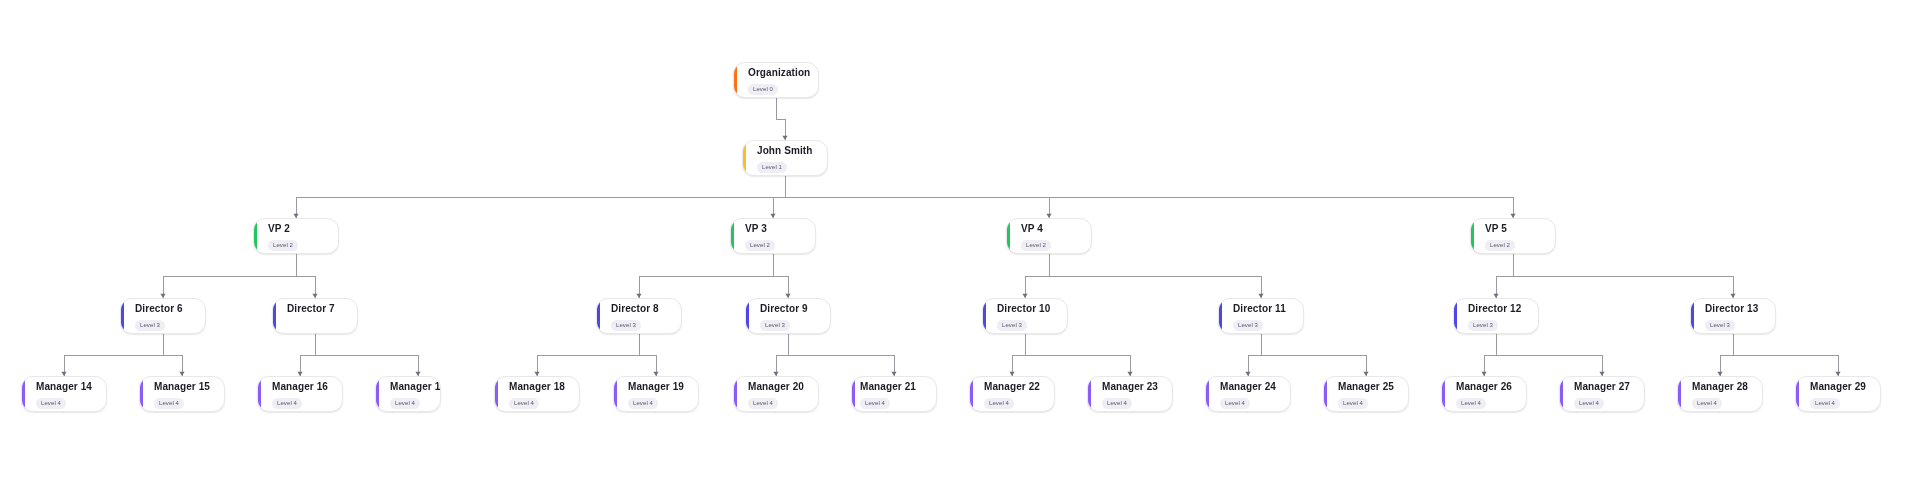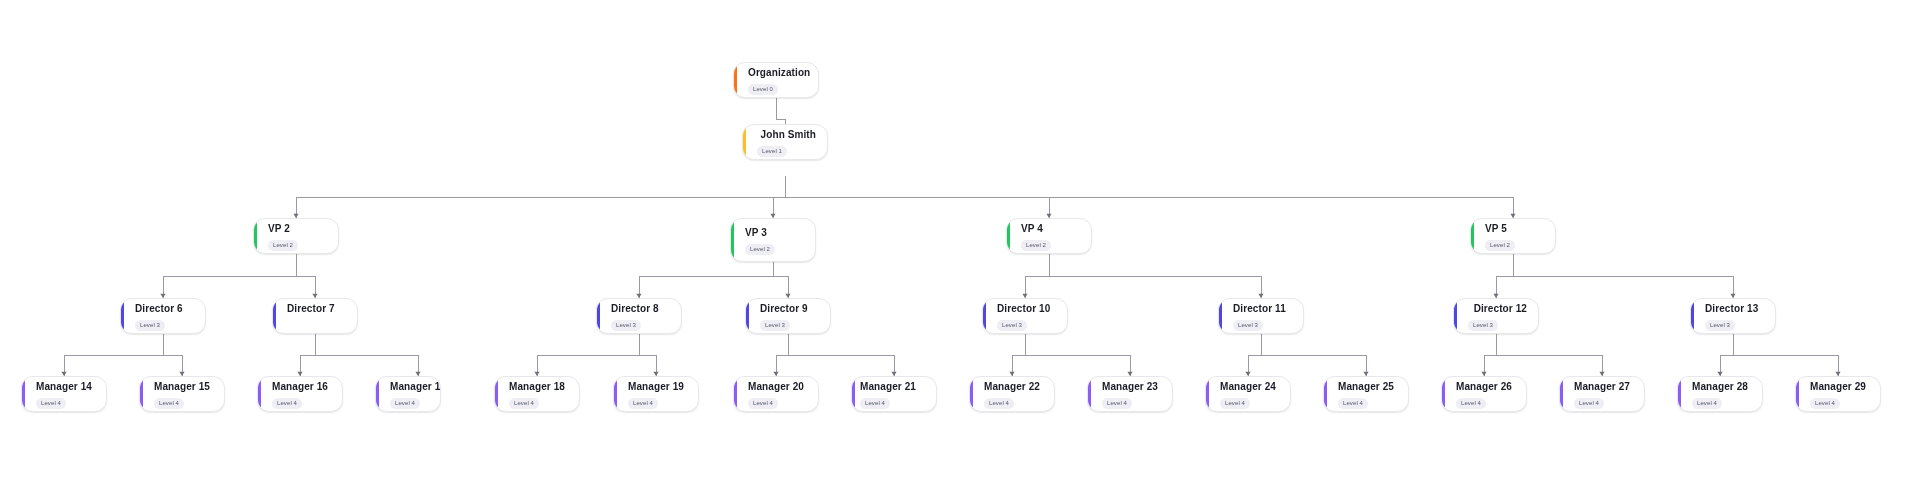--- a/index.html
+++ b/index.html
@@ -163,31 +163,31 @@
       <path d="M 1717.4 371.8 L 1722.6 371.8 L 1720 376 Z" fill="#6f7078"></path>
       <line x1="1838" y1="355" x2="1838" y2="376" stroke="#9a9aa4" stroke-width="1" shape-rendering="crispEdges"></line>
       <path d="M 1835.4 371.8 L 1840.6 371.8 L 1838 376 Z" fill="#6f7078"></path>
     </svg>
   <div id="node-layer">
       <div class="node accent-root" style="left: 733px; top: 62px; width: 86px; height: 36px;">
         <span></span>
         <div class="node-title">Organization</div>
         <div class="node-badge">Level 0</div>
       </div>
-      <div class="node accent-ceo" style="left: 742px; top: 124px; width: 86px; height: 36px; align-items: flex-end;">
+      <div class="node accent-ceo" style="left: 742px; top: 140px; width: 86px; height: 36px;">
         <span></span>
         <div class="node-title">John Smith</div>
         <div class="node-badge">Level 1</div>
       </div>
       <div class="node accent-vp" style="left: 253px; top: 218px; width: 86px; height: 36px;">
         <span></span>
         <div class="node-title">VP 2</div>
         <div class="node-badge">Level 2</div>
       </div>
-      <div class="node accent-vp" style="left: 730px; top: 218px; width: 86px; height: 44px;">
+      <div class="node accent-vp" style="left: 730px; top: 218px; width: 86px; height: 36px;">
         <span></span>
         <div class="node-title">VP 3</div>
         <div class="node-badge">Level 2</div>
       </div>
       <div class="node accent-vp" style="left: 1006px; top: 218px; width: 86px; height: 36px;">
         <span></span>
         <div class="node-title">VP 4</div>
         <div class="node-badge">Level 2</div>
       </div>
       <div class="node accent-vp" style="left: 1470px; top: 218px; width: 86px; height: 36px;">
@@ -218,21 +218,21 @@
       <div class="node accent-dir" style="left: 982px; top: 298px; width: 86px; height: 36px;">
         <span></span>
         <div class="node-title">Director 10</div>
         <div class="node-badge">Level 3</div>
       </div>
       <div class="node accent-dir" style="left: 1218px; top: 298px; width: 86px; height: 36px;">
         <span></span>
         <div class="node-title">Director 11</div>
         <div class="node-badge">Level 3</div>
       </div>
-      <div class="node accent-dir" style="left: 1453px; top: 298px; width: 86px; height: 36px; text-align: right;">
+      <div class="node accent-dir" style="left: 1453px; top: 298px; width: 86px; height: 36px;">
         <span></span>
         <div class="node-title">Director 12</div>
         <div class="node-badge">Level 3</div>
       </div>
       <div class="node accent-dir" style="left: 1690px; top: 298px; width: 86px; height: 36px;">
         <span></span>
         <div class="node-title">Director 13</div>
         <div class="node-badge">Level 3</div>
       </div>
       <div class="node accent-mgr" style="left: 21px; top: 376px; width: 86px; height: 36px;">

